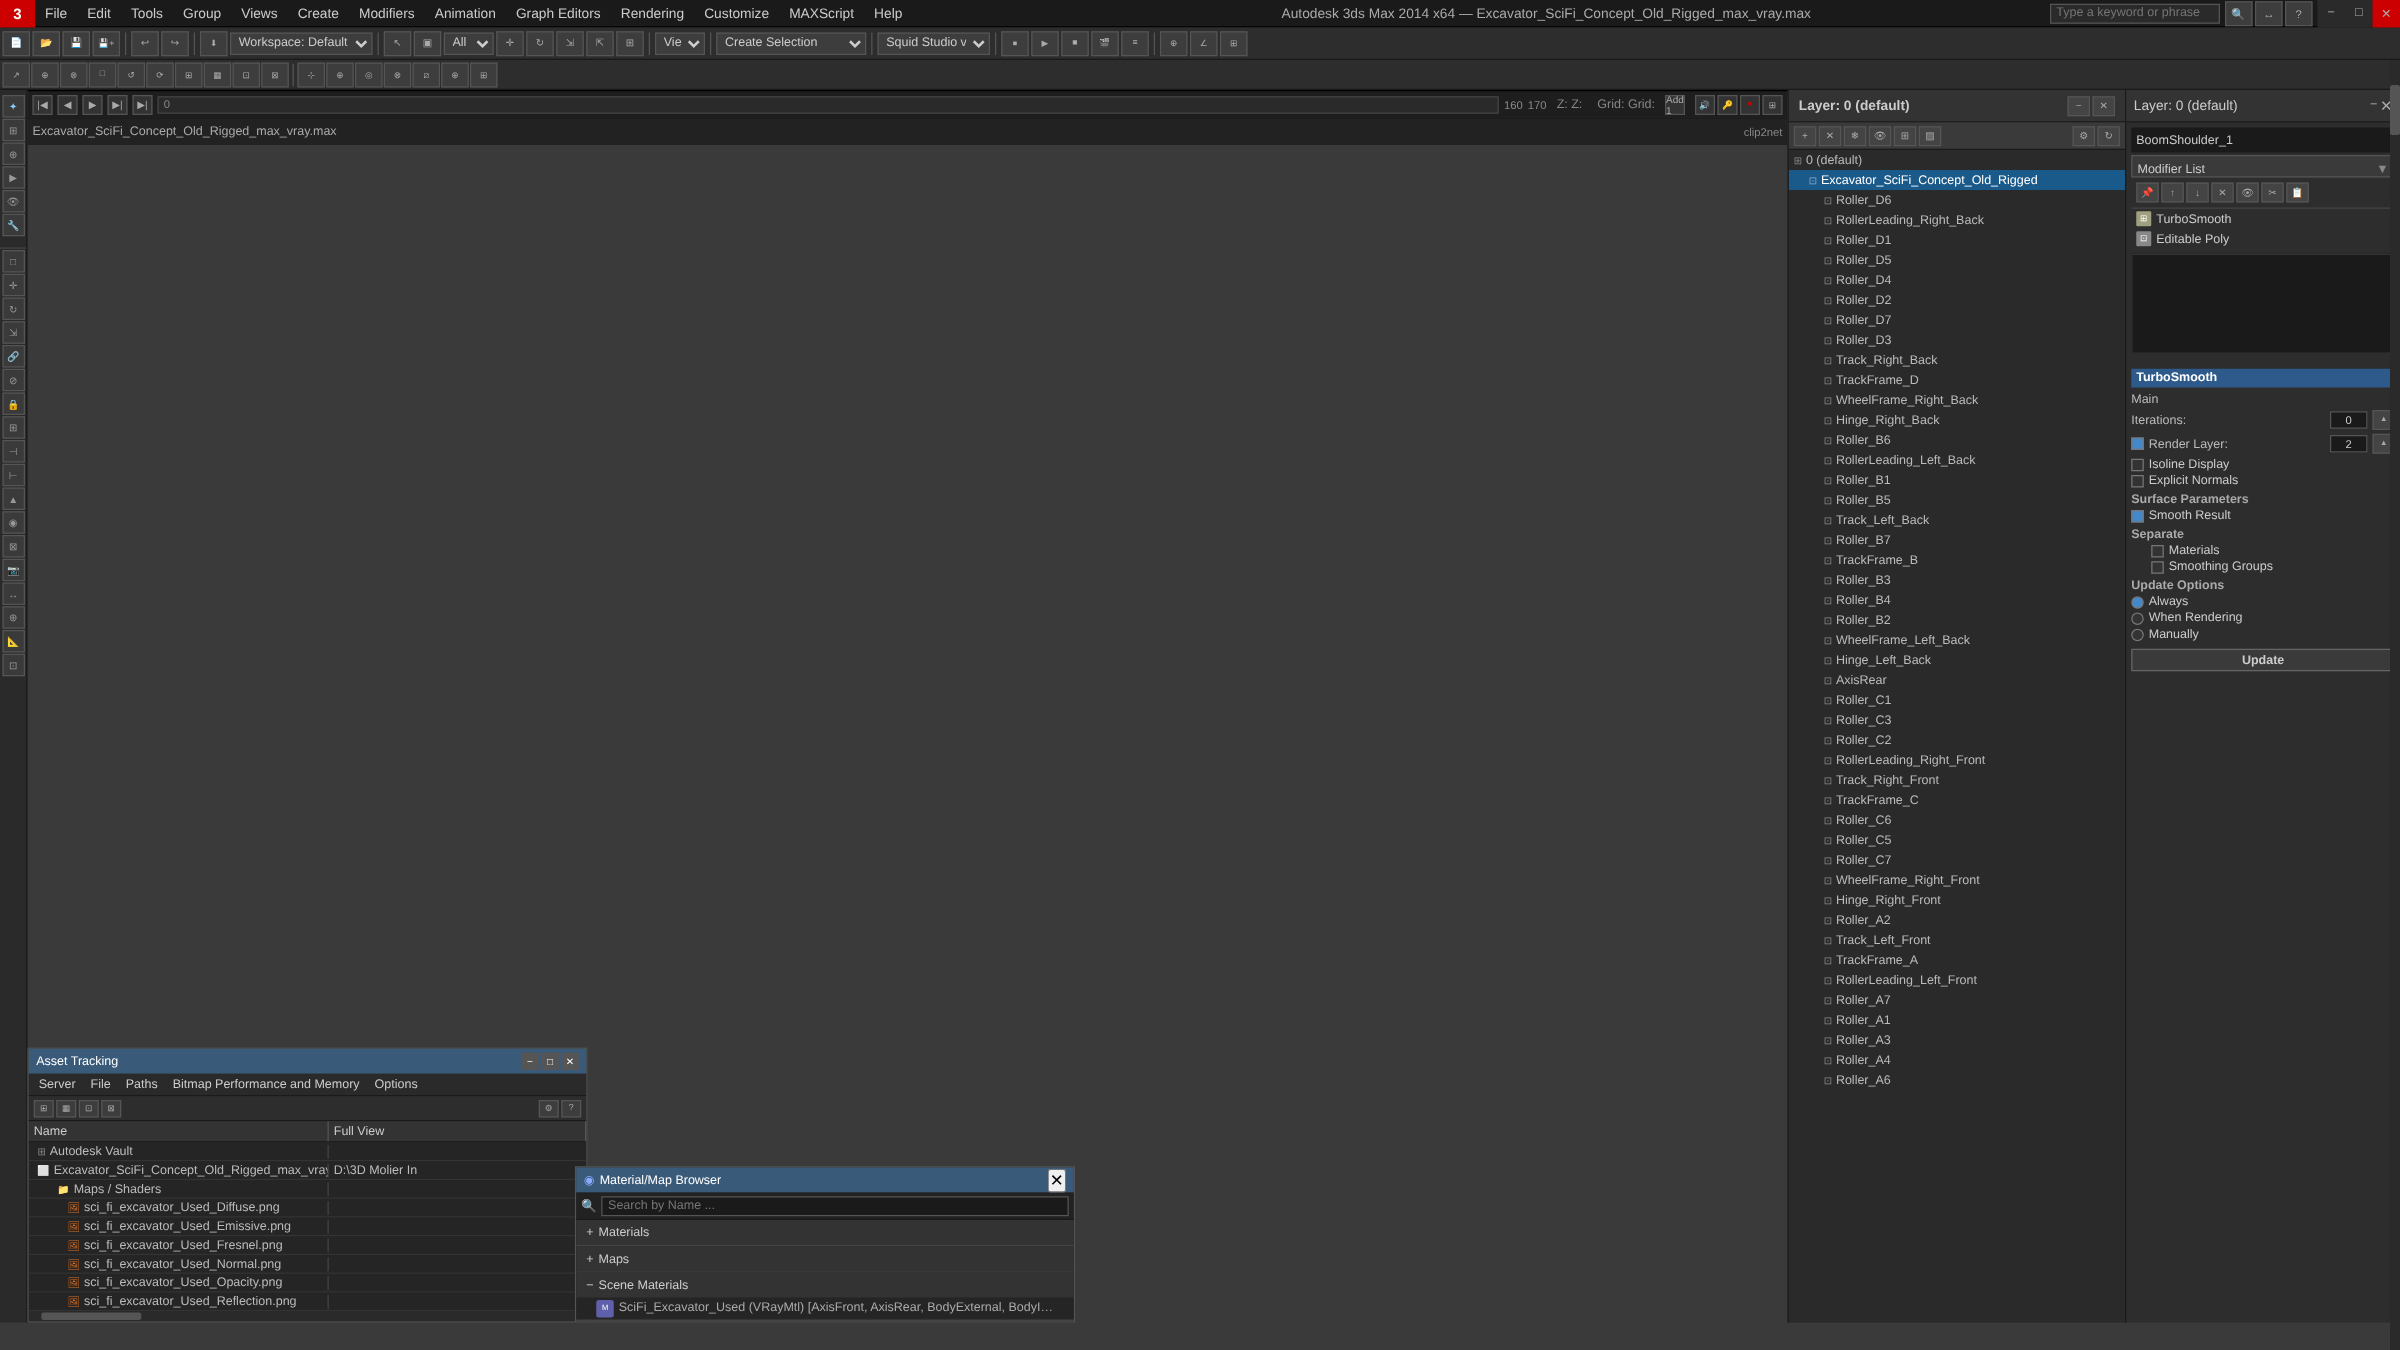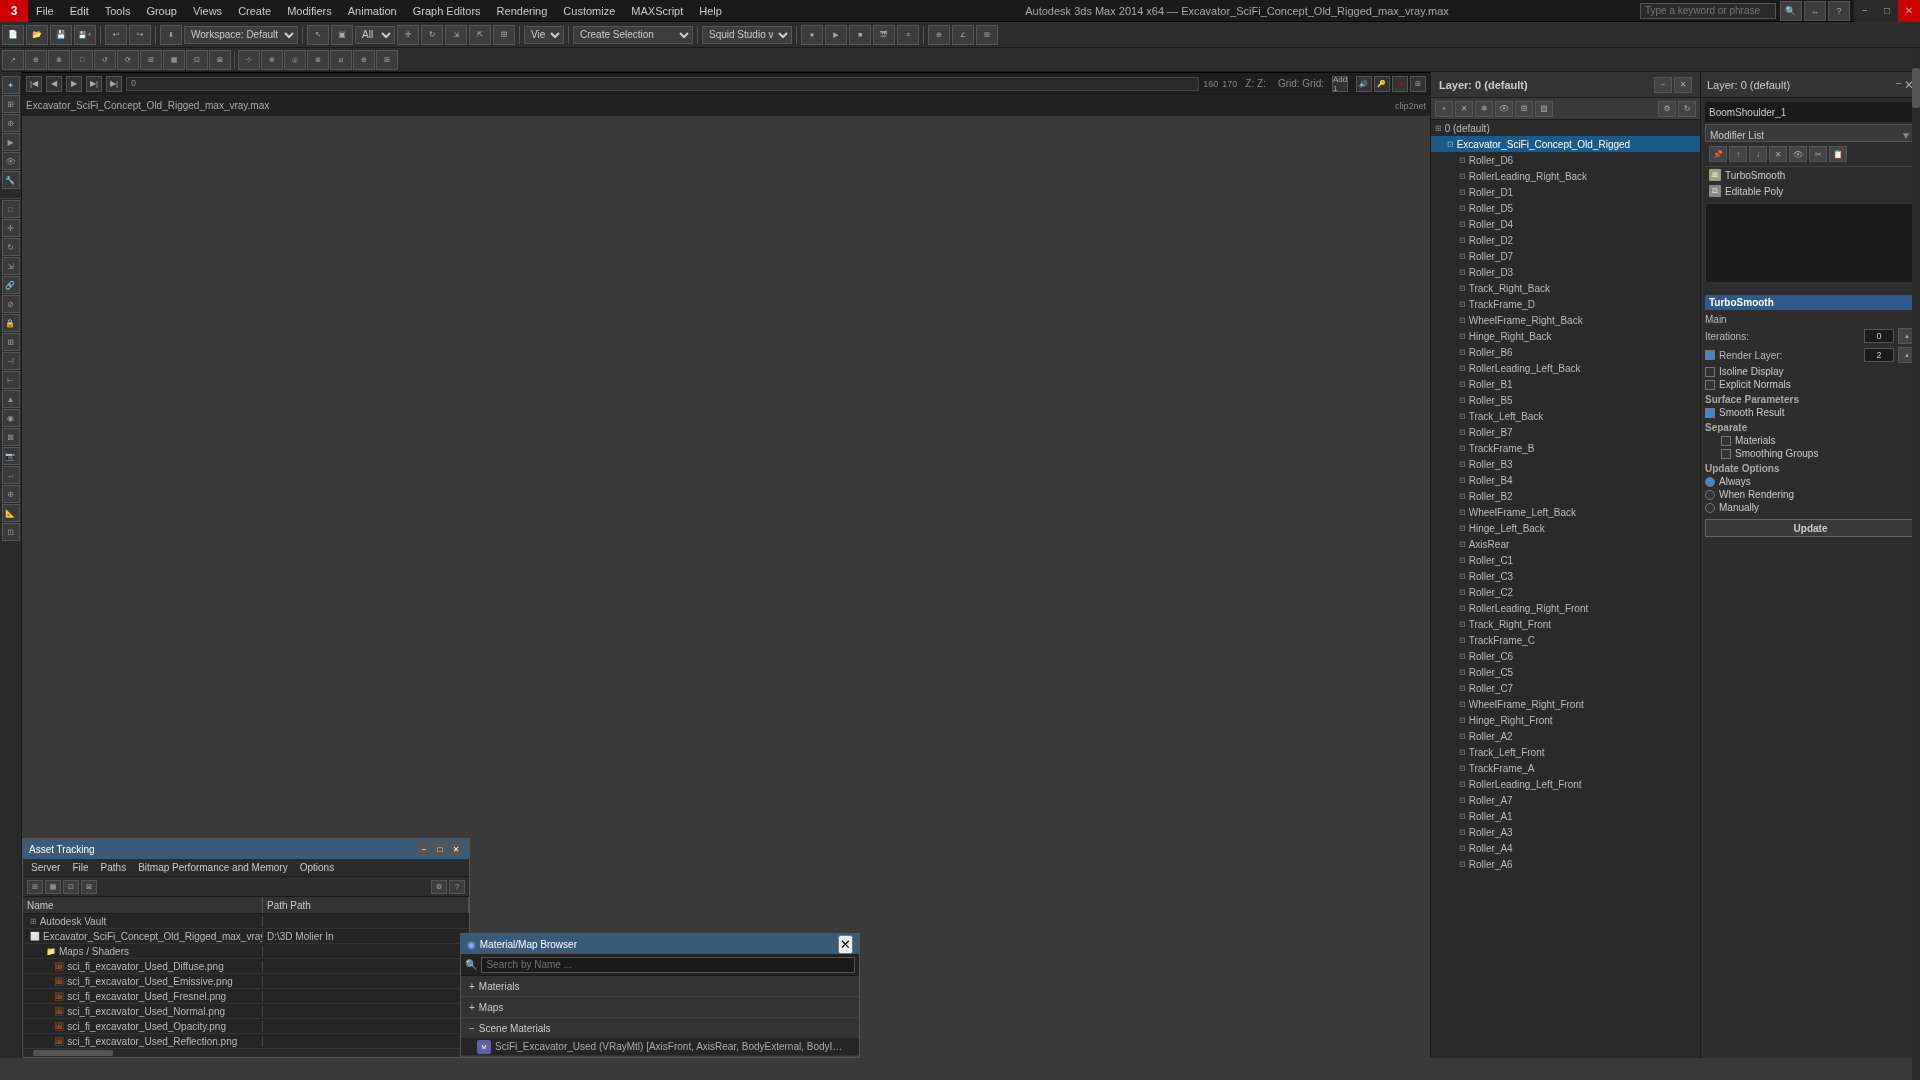--- a/index.html
+++ b/index.html
@@ -784,21 +784,21 @@
       <div class="at-btn">⊡</div>
       <div class="at-btn">⊠</div>
     </div>
     <div style="display:flex;gap:2px;">
       <div class="at-btn">⚙</div>
       <div class="at-btn">?</div>
     </div>
   </div>
   <div id="asset-header">
     <div class="asset-col-hdr">Name</div>
-    <div class="asset-col-hdr">Path Path</div>
+    <div class="asset-col-hdr">Full View</div>
   </div>
   <div id="asset-body">
     <div class="asset-row">
       <div class="asset-cell">
         <span class="tree-indent" style="width:0px;"></span>
         <span class="asset-icon">⊞</span>
         <span>Autodesk Vault</span>
       </div>
       <div class="asset-cell"></div>
     </div>

